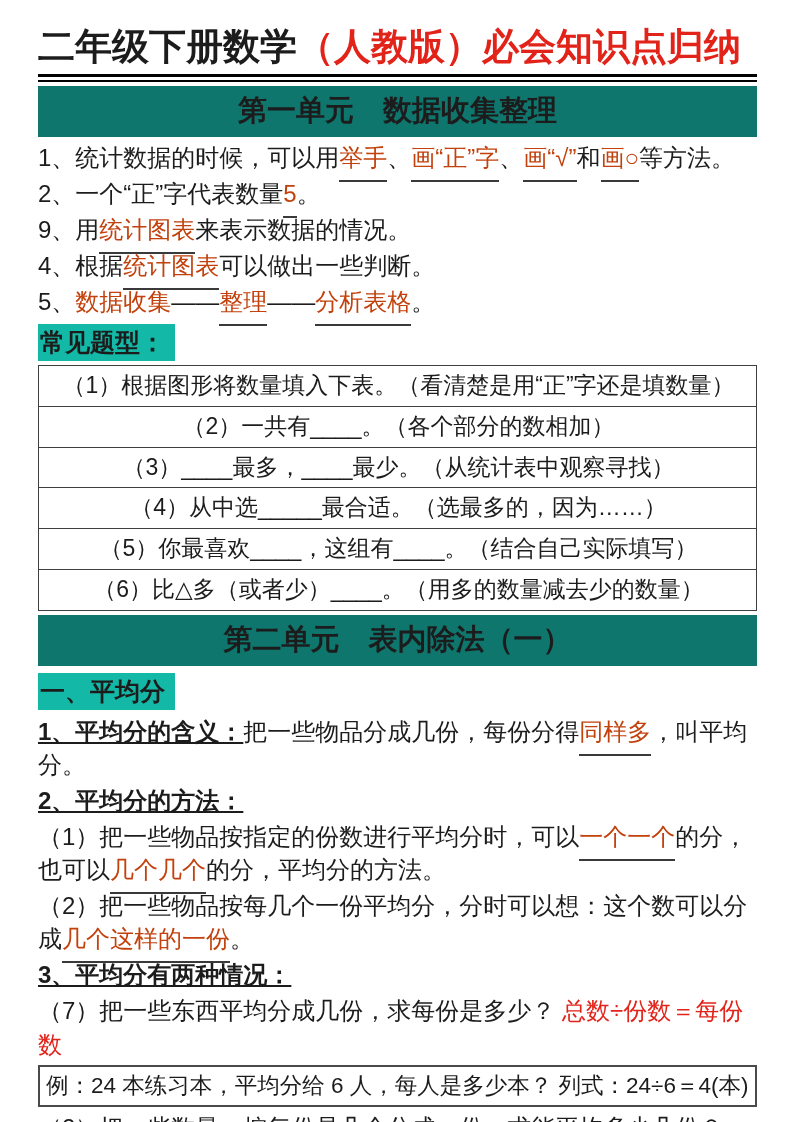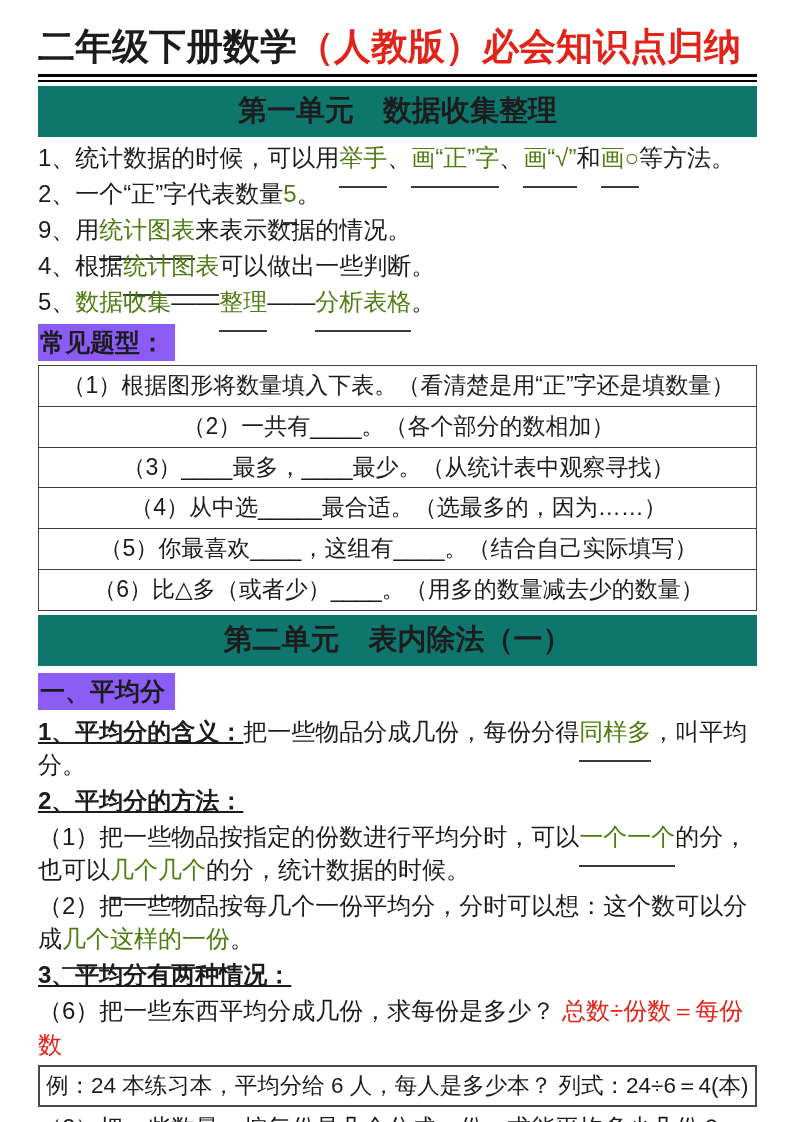--- a/index.html
+++ b/index.html
@@ -45,30 +45,30 @@
     margin: 2px 0 4px 0;
   }
   
   .line {
     font-size: 24px;
     line-height: 1.38;
     margin: 3px 0;
     word-break: break-all;
   }
   .ru {
-    color: #4d7c0f;
+    color: #c2410c;
     border-bottom: 2px solid #3a3a3a;
-    padding-bottom: 15px;
+    padding-bottom: 9px;
   }
   .rr { color: #e2231a; }
   .bb { font-weight: bold; text-decoration: underline; }
   
   .green-label {
     display: inline-block;
-    background: #8b5cf6;
+    background: #14b8a6;
     font-size: 25px;
     font-weight: bold;
     padding: 2px 10px 2px 2px;
     margin: 3px 0 2px 0;
   }
   
   .qtable {
     border: 1px solid #3f3f3f;
     margin: 2px 0 4px 0;
     text-align: center;
@@ -125,27 +125,27 @@
   </div>
 
   <div class="banner">第二单元　表内除法（一）</div>
 
   <div class="green-label">一、平均分</div>
 
   <p class="line"><span class="bb">1、平均分的含义：</span><span>把一些物品分成几份，每份分得</span><span class="ru">同样多</span><span>，叫平均分。</span></p>
 
   <p class="line bb">2、平均分的方法：</p>
 
-  <p class="line"><span>（1）把一些物品按指定的份数进行平均分时，可以</span><span class="ru">一个一个</span><span>的分，也可以</span><span class="ru">几个几个</span><span>的分，统计数据的时候。</span></p>
+  <p class="line"><span>（1）把一些物品按指定的份数进行平均分时，可以</span><span class="ru">一个一个</span><span>的分，也可以</span><span class="ru">几个几个</span><span>的分，平均分的方法。</span></p>
 
   <p class="line"><span>（2）把一些物品按每几个一份平均分，分时可以想：这个数可以分成</span><span class="ru">几个这样的一份</span><span>。</span></p>
 
   <p class="line bb">3、平均分有两种情况：</p>
 
-  <p class="line"><span>（6）把一些东西平均分成几份，求每份是多少？ </span><span class="rr">总数÷份数＝每份数</span></p>
+  <p class="line"><span>（7）把一些东西平均分成几份，求每份是多少？ </span><span class="rr">总数÷份数＝每份数</span></p>
 
   <div class="example-box">例：24 本练习本，平均分给 6 人，每人是多少本？ 列式：24÷6＝4(本)</div>
 
   <p class="line">（2）把一些数量，按每份是几个分成一份，求能平均多少几份？（或</p>
 
   
 
 </div>
 
 </body></html>

